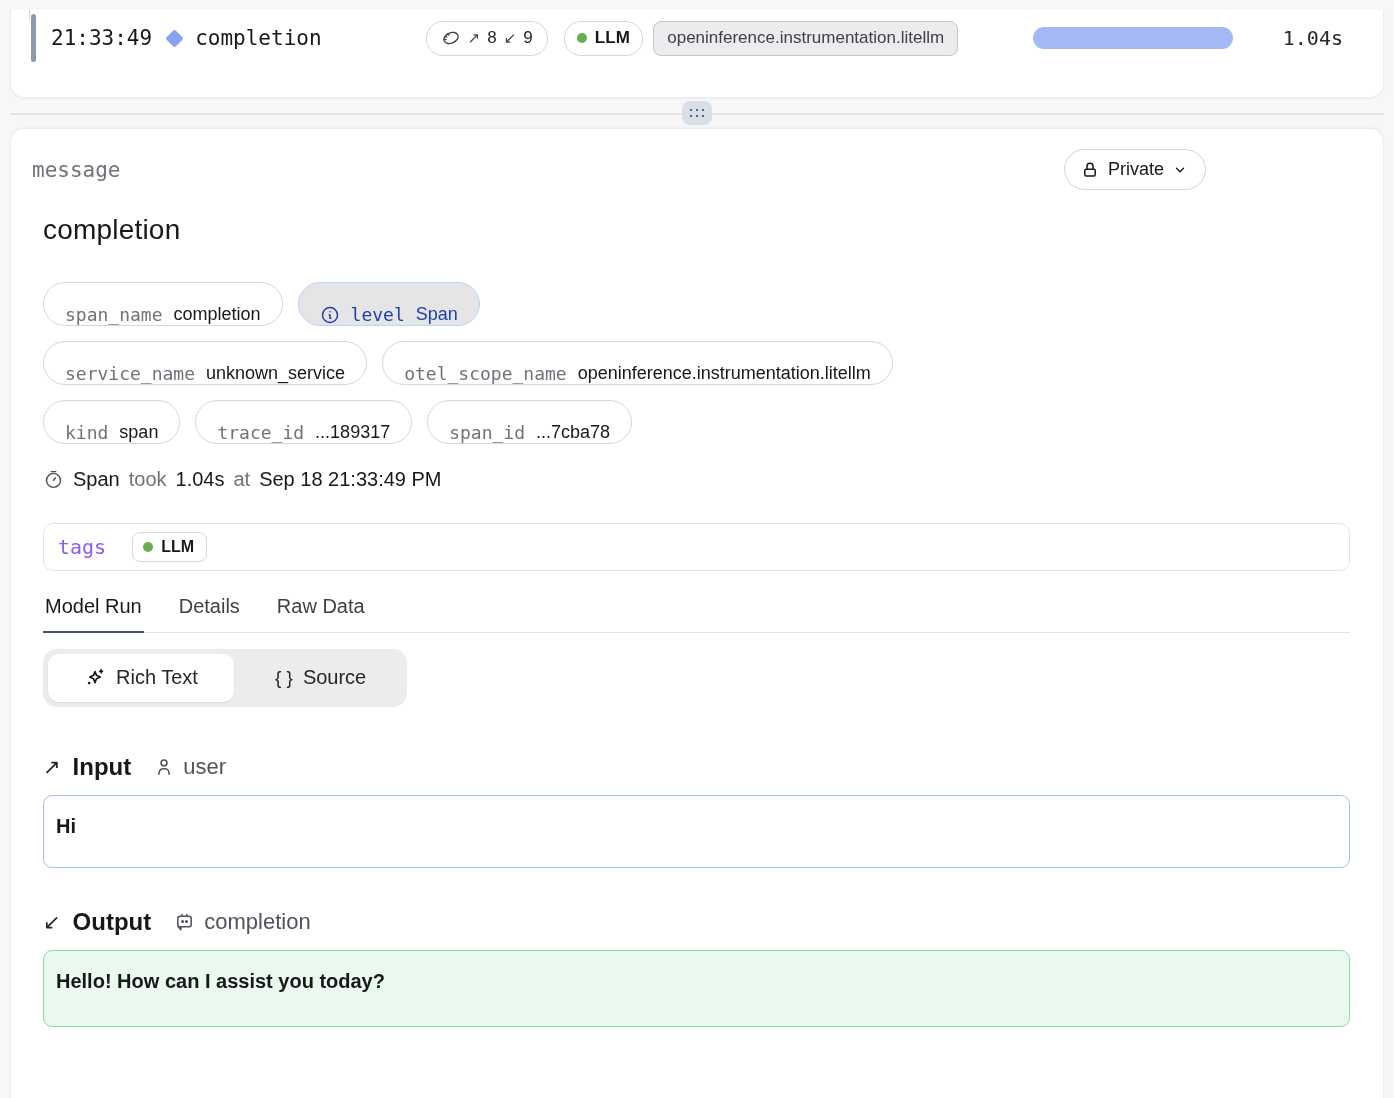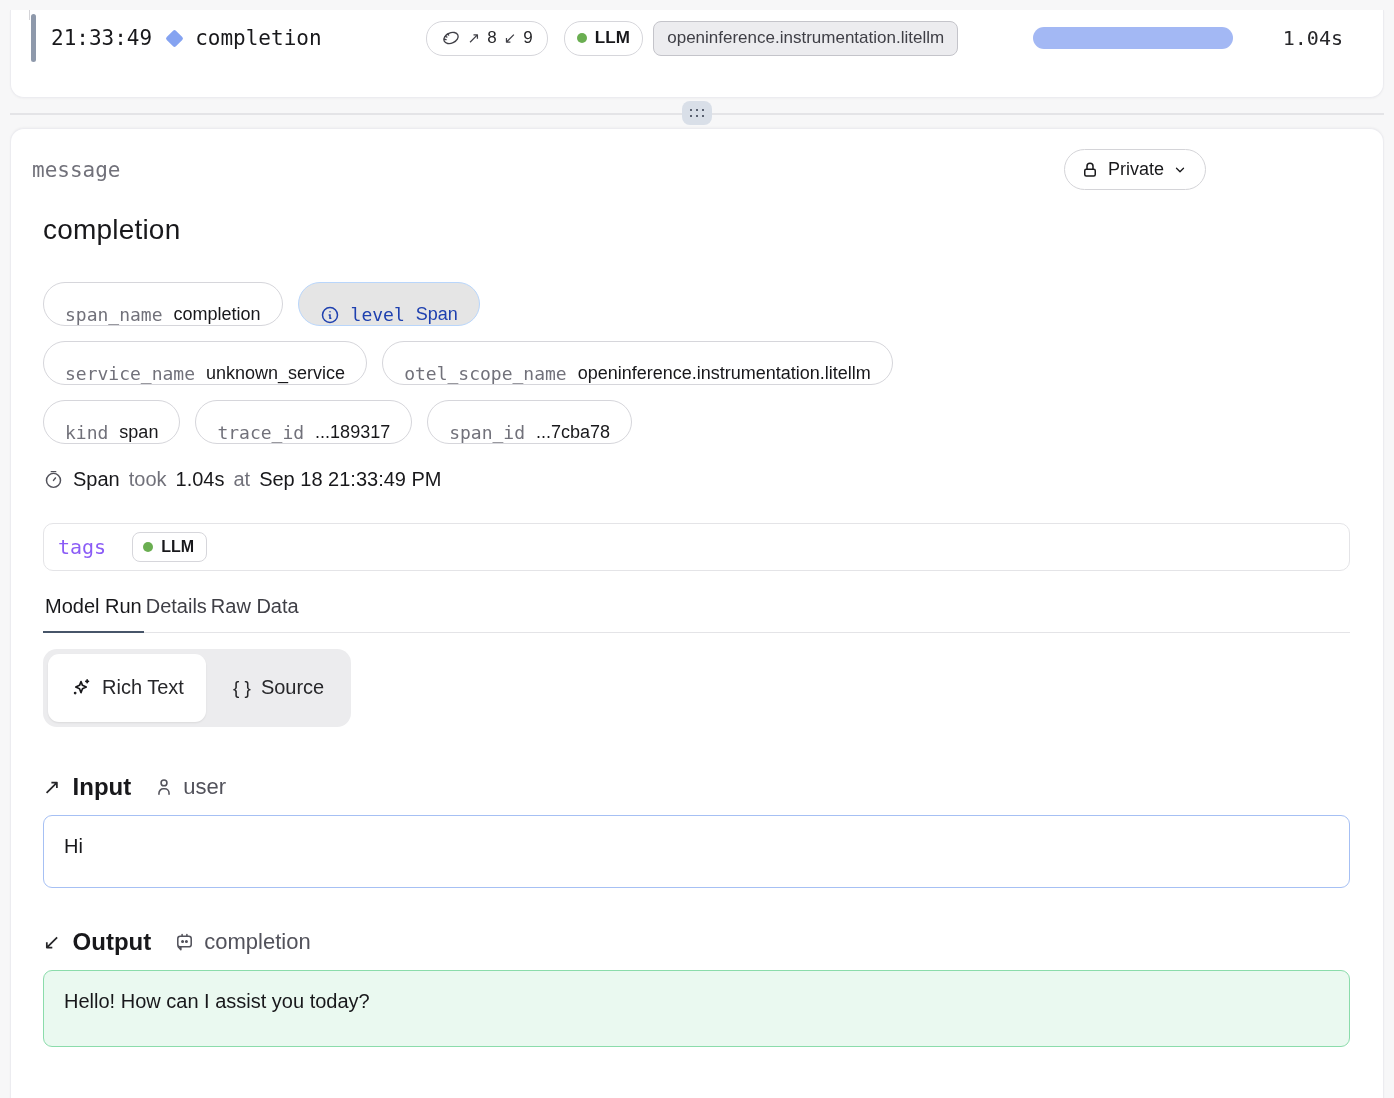--- a/index.html
+++ b/index.html
@@ -87,40 +87,40 @@
   .tags-box {
     margin:32px 0 0 11px; height:48px; border:1px solid #e4e4e7; border-radius:10px;
     display:flex; align-items:center; padding:0 14px; gap:26px;
   }
   .tags-label { font-size:20px; color:#8b5cf6; }
   .tag-chip {
     display:inline-flex; align-items:center; gap:8px; height:30px; padding:0 12px 0 10px;
     border:1px solid #d6d6db; border-radius:8px; font-size:16px; font-weight:700;
   }
 
-  .tabs { margin:24px 0 0 11px; display:flex; border-bottom:1px solid #e4e4e7; }
+  .tabs { margin:24px 0 0 11px; display:flex; gap:33px; border-bottom:1px solid #e4e4e7; }
   .tab { font-size:20px; color:#3f3f46; padding:0 2px 13px 2px; cursor:pointer; border-bottom:2.5px solid transparent; margin-bottom:-1.5px; }
   .tab.active { color:#18181b; border-bottom-color:#475569; }
 
   .view-toggle {
     margin:16px 0 0 11px; display:inline-flex; align-items:center; gap:5px;
     background:#ececee; border-radius:14px; padding:5px;
   }
-  .seg { display:inline-flex; align-items:center; gap:10px; height:68px; padding:0 22px; border-radius:11px; font-size:20px; font-weight:500; color:#27272a; cursor:pointer; border:none; background:transparent; }
+  .seg { display:inline-flex; align-items:center; gap:10px; height:48px; padding:0 36px; border-radius:11px; font-size:20px; font-weight:500; color:#27272a; cursor:pointer; border:none; background:transparent; }
   .seg.active { background:#fff; box-shadow:0 1px 2px rgba(0,0,0,.08); }
   .braces { font-size:19px; font-weight:400; }
 
   .io-header { display:flex; align-items:center; gap:12px; margin:46px 0 0 11px; }
   .io-header.output { margin-top:40px; }
   .io-arrow { font-size:21px; color:#27272a; line-height:1; }
   .io-title { font-size:24px; font-weight:700; }
   .io-role { display:flex; align-items:center; gap:8px; color:#52525b; font-size:22px; margin-left:10px; }
   .copy-btn { margin-left:auto; margin-right:5px; }
 
-  .io-box { margin:14px 0 0 11px; border-radius:9px; padding:19px 20px; font-size:20px; }
+  .io-box { margin:14px 0 0 11px; border-radius:9px; padding:19px 12px; font-size:20px;font-weight:bold; }
   .input-box { border:1.5px solid #a6c0f4; background:#fff; min-height:73px; }
   .output-box { border:1.5px solid #8bdcab; background:#eaf9f0; min-height:77px; }
 </style>
 </head>
 <body>
 
 <div class="top-panel">
   <div class="indent-line"></div>
   <div class="trace-row">
     <div class="row-accent"></div>

